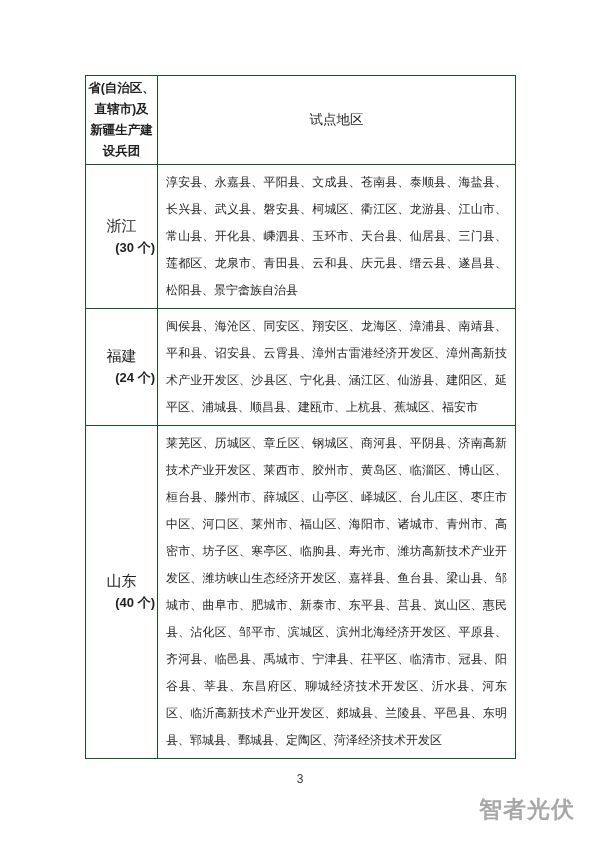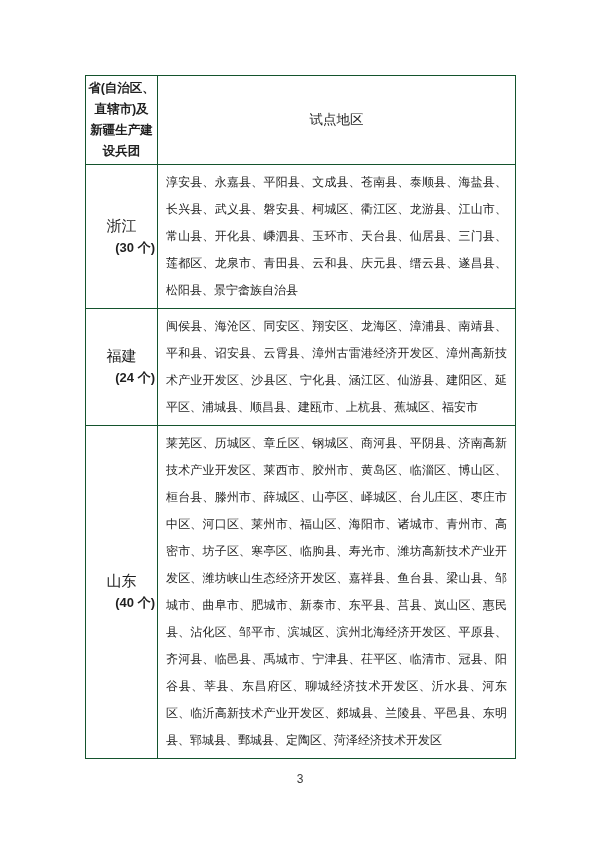--- a/index.html
+++ b/index.html
@@ -131,14 +131,15 @@
         <div class="prov-name">山东</div>
         <div class="prov-count">(40 个)</div>
       </td>
       <td class="areas-cell">莱芜区、历城区、章丘区、钢城区、商河县、平阴县、济南高新技术产业开发区、莱西市、胶州市、黄岛区、临淄区、博山区、桓台县、滕州市、薛城区、山亭区、峄城区、台儿庄区、枣庄市中区、河口区、莱州市、福山区、海阳市、诸城市、青州市、高密市、坊子区、寒亭区、临朐县、寿光市、潍坊高新技术产业开发区、潍坊峡山生态经济开发区、嘉祥县、鱼台县、梁山县、邹城市、曲阜市、肥城市、新泰市、东平县、莒县、岚山区、惠民县、沾化区、邹平市、滨城区、滨州北海经济开发区、平原县、齐河县、临邑县、禹城市、宁津县、茌平区、临清市、冠县、阳谷县、莘县、东昌府区、聊城经济技术开发区、沂水县、河东区、临沂高新技术产业开发区、郯城县、兰陵县、平邑县、东明县、郓城县、鄄城县、定陶区、菏泽经济技术开发区</td>
     </tr>
   </tbody>
     </table>
 
   <div class="page-number">3</div>
 
+  <div class="watermark">智者光伏</div>
 
 </div>
 
 </body></html>

